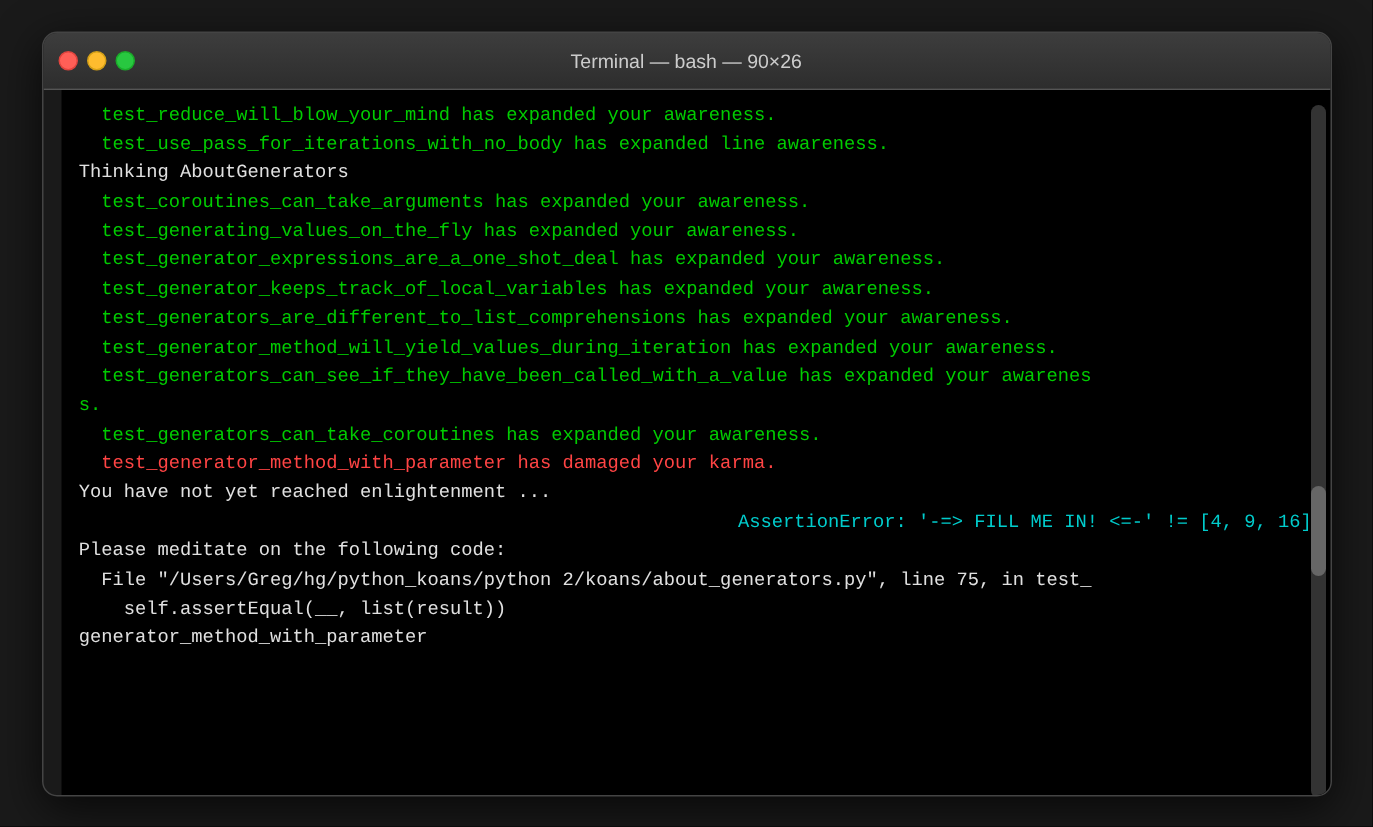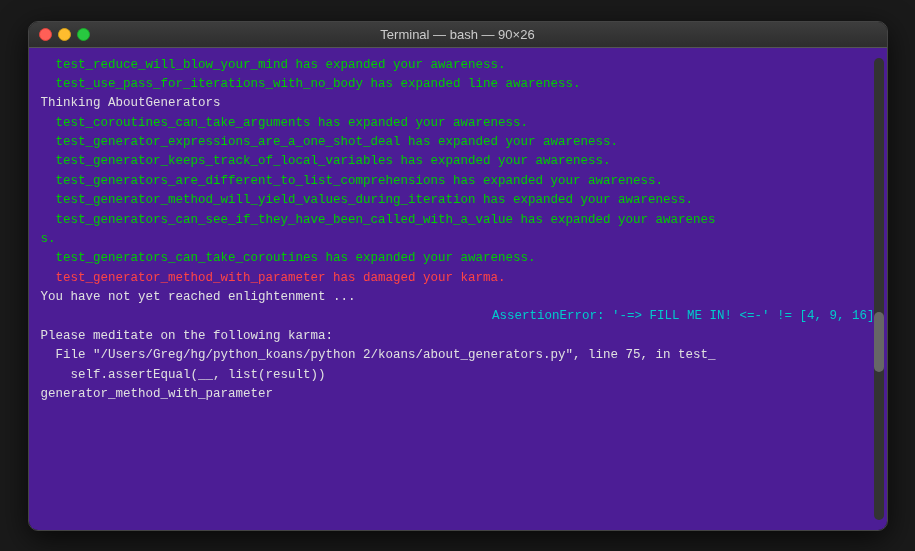--- a/index.html
+++ b/index.html
@@ -19,21 +19,21 @@
       height: 510px;
       background: #1a1a1a;
       border-radius: 10px;
       border: 1px solid #444;
       overflow: hidden;
       box-shadow: 0 8px 30px rgba(0,0,0,0.7);
     }
 
     .title-bar {
       background: linear-gradient(to bottom, #3d3d3d, #2d2d2d);
-      height: 26px;
+      height: 38px;
       display: flex;
       align-items: center;
       justify-content: center;
       position: relative;
       border-bottom: 1px solid #555;
     }
 
     .traffic-lights {
       position: absolute;
       left: 10px;
@@ -52,28 +52,29 @@
     .traffic-light.minimize { background: #febc2e; border: 1px solid #d4a017; }
     .traffic-light.maximize { background: #28c840; border: 1px solid #1aab29; }
 
     .title-text {
       color: #ccc;
       font-size: 13px;
       font-family: -apple-system, BlinkMacSystemFont, sans-serif;
     }
 
     .terminal-body {
-      background: #4c1d95;
+      background: #000000;
       color: #e0e0e0;
       padding: 8px 12px;
       height: calc(100% - 26px);
       overflow: hidden;
       font-size: 12.5px;
       line-height: 1.55;
       position: relative;
+      margin-left: 12px;
     }
 
     .scrollbar {
       position: absolute;
       right: 3px;
       top: 10px;
       bottom: 10px;
       width: 10px;
       background: #333;
       border-radius: 5px;
@@ -113,33 +114,34 @@
     </div>
     <span class="title-text">Terminal — bash — 90×26</span>
   </div>
   <div class="terminal-body">
     <div id="terminal-content">
         <pre class="green">  test_reduce_will_blow_your_mind has expanded your awareness.</pre>
         <pre class="green">  test_use_pass_for_iterations_with_no_body has expanded line awareness.</pre>
         <pre class="white"></pre>
         <pre class="white">Thinking AboutGenerators</pre>
         <pre class="green">  test_coroutines_can_take_arguments has expanded your awareness.</pre>
+        <pre class="green">  test_generating_values_on_the_fly has expanded your awareness.</pre>
         <pre class="green">  test_generator_expressions_are_a_one_shot_deal has expanded your awareness.</pre>
         <pre class="green">  test_generator_keeps_track_of_local_variables has expanded your awareness.</pre>
         <pre class="green">  test_generators_are_different_to_list_comprehensions has expanded your awareness.</pre>
         <pre class="green">  test_generator_method_will_yield_values_during_iteration has expanded your awareness.</pre>
         <pre class="green">  test_generators_can_see_if_they_have_been_called_with_a_value has expanded your awarenes</pre>
         <pre class="green">s.</pre>
         <pre class="green">  test_generators_can_take_coroutines has expanded your awareness.</pre>
         <pre class="red">  test_generator_method_with_parameter has damaged your karma.</pre>
         <pre class="white"></pre>
         <pre class="white">You have not yet reached enlightenment ...</pre>
         <pre class="cyan">  AssertionError: '-=&gt; FILL ME IN! &lt;=-' != [4, 9, 16]</pre>
         <pre class="white"></pre>
-        <pre class="white">Please meditate on the following karma:</pre>
+        <pre class="white">Please meditate on the following code:</pre>
         <pre class="white">  File "/Users/Greg/hg/python_koans/python 2/koans/about_generators.py", line 75, in test_</pre>
         <pre class="white">    self.assertEqual(__, list(result))</pre>
         <pre class="white">generator_method_with_parameter</pre>
         <pre class="white"></pre>
       </div>
     <div class="scrollbar">
       <div class="scrollbar-thumb"></div>
     </div>
   </div>
 </div>

